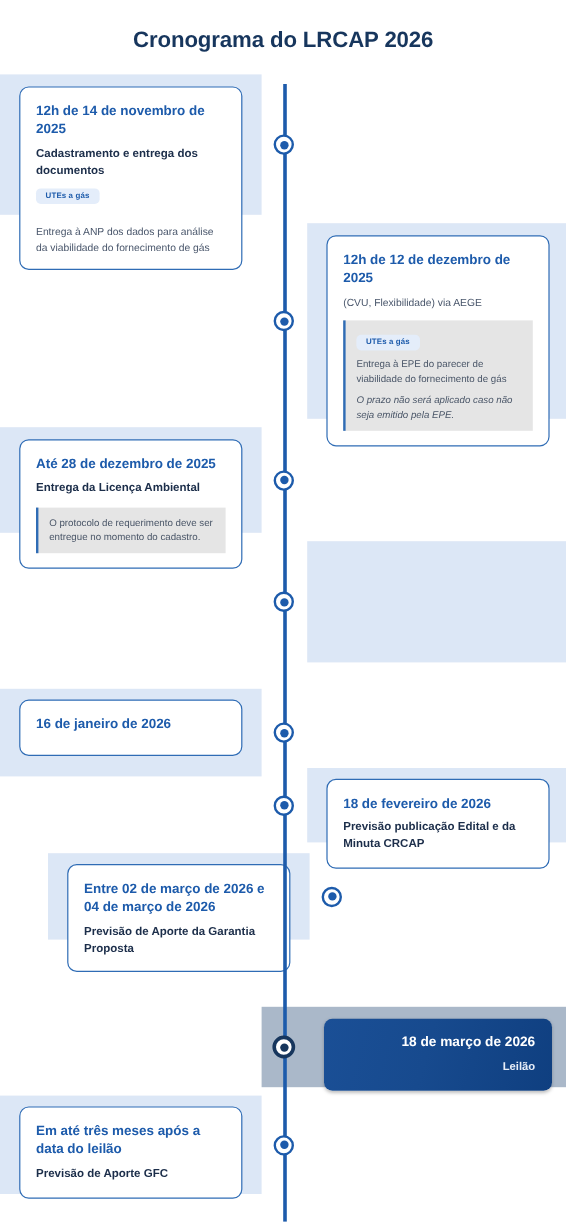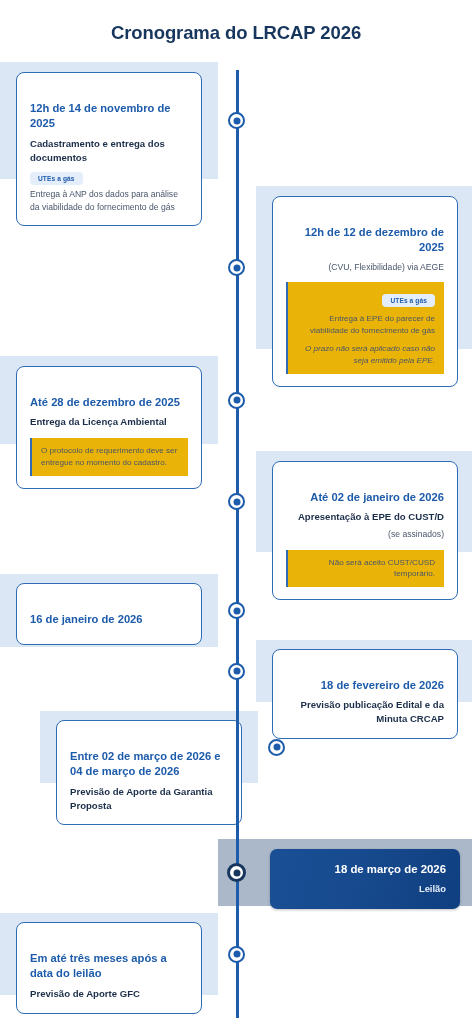--- a/index.html
+++ b/index.html
@@ -91,24 +91,24 @@
     border-color: #17365d;
   }
   .node.big::after { background: #17365d; width: 7px; height: 7px; }
 
   
   .card {
     position: absolute;
     background: #ffffff;
     border: 1.4px solid #2f6cb5;
     border-radius: 8px;
-    padding: 28px 13px 12px 13px;
+    padding: 13px 13px 12px 13px;
   }
   .card.left  { left: 16px;  width: 186px; text-align: left; }
-  .card.right { left: 272px; width: 186px; text-align: right; }
+  .card.right { left: 272px; width: 186px; }
 
   .card-date {
     font-size: 11.2px;
     font-weight: bold;
     color: #1d5bab;
     line-height: 1.38;
     margin-bottom: 5px;
   }
   .card-desc {
     font-size: 9.6px;
@@ -133,21 +133,21 @@
     font-size: 6.6px;
     font-weight: bold;
     color: #1d5bab;
     letter-spacing: 0.1px;
     white-space: nowrap;
   }
 
   
   .note {
     margin-top: 9px;
-    background: #eab308;
+    background: #e5e5e5;
     border-left: 2.5px solid #2f6cb5;
     padding: 7px 9px 7px 9px;
   }
   .note-line {
     font-size: 8.1px;
     color: #4a5668;
     line-height: 1.46;
   }
   .note-line.italic { font-style: italic; margin-top: 6px; }
   .note .badge { margin-top: 0; margin-bottom: 6px; }
@@ -172,21 +172,21 @@
 <div class="page">
 
   <div class="page-title">Cronograma do LRCAP 2026</div>
 
   <div class="spine"></div>
 
   <div id="rows">
       <div class="row" style="top: 62px; height: 117px;">
         <div class="band left"></div>
         <div class="node" style="top: 50px;"></div>
-        <div class="card left" style="top: 10px;"><div class="card-date">12h de 14 de novembro de 2025</div><div class="card-desc">Cadastramento e entrega dos documentos</div><span class="badge">UTEs a gás</span><div class="card-sub" style="margin-top: 3px;">Entrega à ANP dos dados para análise da viabilidade do fornecimento de gás</div></div>
+        <div class="card left" style="top: 10px;"><div class="card-date">12h de 14 de novembro de 2025</div><div class="card-desc">Cadastramento e entrega dos documentos</div><span class="badge">UTEs a gás</span><div class="card-sub" style="margin-top: 17px;">Entrega à ANP dos dados para análise da viabilidade do fornecimento de gás</div></div>
       </div>
       <div class="row" style="top: 186px; height: 163px;">
         <div class="band right"></div>
         <div class="node" style="top: 73px;"></div>
         <div class="card right" style="top: 10px;">
           <div class="card-date">12h de 12 de dezembro de 2025</div>
           <div class="card-sub">(CVU, Flexibilidade) via AEGE</div>
           <div class="note">
             <div><span class="badge">UTEs a gás</span></div>
             <div class="note-line">Entrega à EPE do parecer de viabilidade do fornecimento de gás</div>
@@ -201,28 +201,20 @@
           <div class="card-date">Até 28 de dezembro de 2025</div>
           <div class="card-desc">Entrega da Licença Ambiental</div>
           <div class="note">
             <div class="note-line">O protocolo de requerimento deve ser entregue no momento do cadastro.</div>
           </div>
         </div>
       </div>
       <div class="row" style="top: 451px; height: 101px;">
         <div class="band right"></div>
         <div class="node" style="top: 42px;"></div>
-        <div class="card right" style="top: 10px;">
-          <div class="card-date">Até 02 de janeiro de 2026</div>
-          <div class="card-desc">Apresentação à EPE do CUST/D</div>
-          <div class="card-sub">(se assinados)</div>
-          <div class="note">
-            <div class="note-line">Não será aceito CUST/CUSD temporário.</div>
-          </div>
-        </div>
       </div>
       <div class="row" style="top: 574px; height: 73px;">
         <div class="band left"></div>
         <div class="node" style="top: 28px;"></div>
         <div class="card left" style="top: 9px;">
           <div class="card-date">16 de janeiro de 2026</div>
         </div>
       </div>
       <div class="row" style="top: 640px; height: 62px;">
         <div class="band right"></div>

